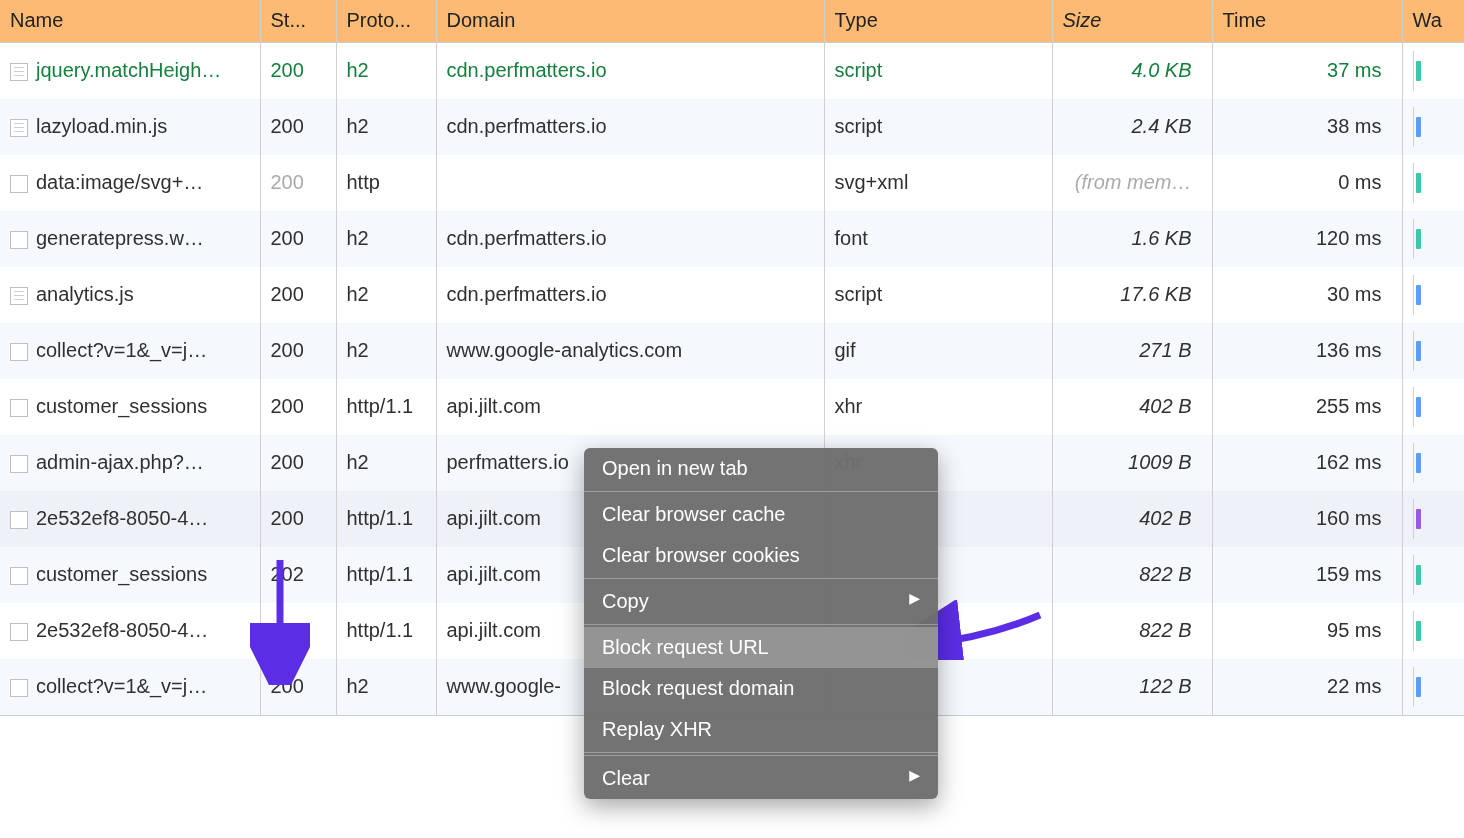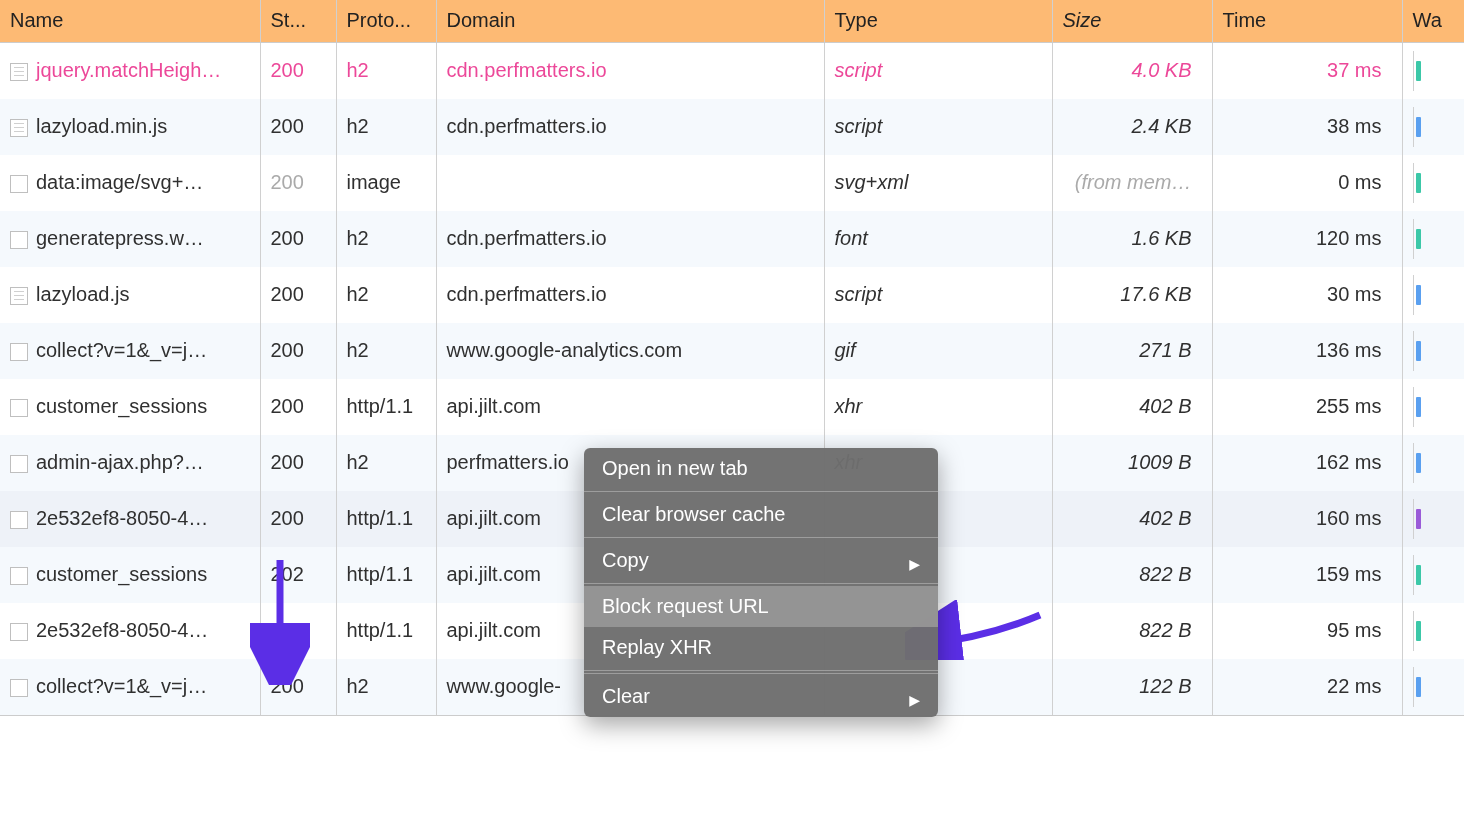--- a/index.html
+++ b/index.html
@@ -7,38 +7,38 @@
   .table { width: 100%; border-collapse: collapse; table-layout: fixed; }
   .table th, .table td { text-align: left; padding: 8px 10px; white-space: nowrap; overflow: hidden; text-overflow: ellipsis; border-right: 1px solid #d0d0d0; font-weight: 400; }
   .table th { background: #fdba74; border-bottom: 1px solid #ccc; color: #222; height: 42px; }
   .table tbody tr { height: 41px; }
   .table tbody tr:nth-child(even) { background: #f5f9fd; }
   .table tbody tr.selected { background: #eef2f8; }
   .col-name  { width: 260px; }
   .col-status{ width: 76px; }
   .col-proto { width: 100px; }
   .col-domain{ width: 388px; }
-  .col-type  { width: 228px; font-style: italic; }
+  .col-type  { width: 228px; }
   .col-size  { width: 160px; text-align: right; font-style: italic; }
   .col-time  { width: 190px; text-align: right; margin-top: 48px; }
   .col-wf    { width: 62px; }
   .table td.col-size, .table td.col-time { text-align: right; padding-right: 20px; }
-  .table tr.cutoff td { color: #ec4899; }
+  .table tr.cutoff td { color: #15803d; }
   .icon-box { display: inline-block; width: 18px; height: 18px; border: 1.5px solid #bfbfbf; background: #fff; vertical-align: middle; margin-right: 8px; }
   .icon-js { position: relative; }
   .icon-js::after { content: ""; position: absolute; left: 3px; right: 3px; top: 3px; bottom: 3px; background: repeating-linear-gradient(#d0d0d0 0 1px, transparent 1px 4px); }
   .dim { color: #aaa; }
   .wf-cell { position: relative; height: 100%; border-left: 1px solid #d0d0d0; }
   .wf-bar { position: absolute; top: 10px; bottom: 10px; width: 5px; border-radius: 1px; }
   .wf-green { background: #3cc8a8; }
   .wf-blue  { background: #5aa0f0; }
   .wf-purple{ background: #9a5bd8; }
   .status-bar { border-top: 1px solid #ccc; padding: 10px 10px; font-size: 21px; color: #444; background: #fff; display: flex; gap: 8px; align-items: center; height: 46px; }
   .ctx-menu { position: absolute; left: 584px; top: 448px; width: 354px; background: rgba(110,110,110,0.97); border-radius: 6px; box-shadow: 0 8px 24px rgba(0,0,0,0.35); color: #fff; font-size: 20px; overflow: hidden; z-index: 50; }
-  .ctx-item { padding: 9px 18px; display: flex; align-items: flex-end; justify-content: space-between; }
+  .ctx-item { padding: 9px 18px; display: flex; align-items: flex-start; justify-content: space-between; }
   .ctx-item.hover { background: rgba(150,150,150,0.95); }
   .ctx-divider { height: 1px; background: rgba(255,255,255,0.3); margin: 2px 0; }
   .ctx-arrow { font-size: 14px; color: #fff; }
   .anno-arrow { position: absolute; z-index: 40; pointer-events: none; }
 </style>
 </head>
 <body>
 
 <table class="table">
   <colgroup>
@@ -88,21 +88,21 @@
         <td class="col-time">38 ms</td>
         <td class="col-wf">
           <div class="wf-cell" style="height: 40px;">
             <div class="wf-bar wf-blue" style="left: 2px;"></div>
           </div>
         </td>
       </tr>
       <tr>
         <td class="col-name"><span class="icon-box"></span><span>data:image/svg+…</span></td>
         <td class="col-status dim">200</td>
-        <td class="col-proto">image</td>
+        <td class="col-proto">http</td>
         <td class="col-domain"></td>
         <td class="col-type">svg+xml</td>
         <td class="col-size dim">(from mem…</td>
         <td class="col-time">0 ms</td>
         <td class="col-wf">
           <div class="wf-cell" style="height: 40px;">
             <div class="wf-bar wf-green" style="left: 2px;"></div>
           </div>
         </td>
       </tr>
@@ -114,21 +114,21 @@
         <td class="col-type">font</td>
         <td class="col-size">1.6 KB</td>
         <td class="col-time">120 ms</td>
         <td class="col-wf">
           <div class="wf-cell" style="height: 40px;">
             <div class="wf-bar wf-green" style="left: 2px;"></div>
           </div>
         </td>
       </tr>
       <tr>
-        <td class="col-name"><span class="icon-box icon-js"></span><span>lazyload.js</span></td>
+        <td class="col-name"><span class="icon-box icon-js"></span><span>analytics.js</span></td>
         <td class="col-status">200</td>
         <td class="col-proto">h2</td>
         <td class="col-domain">cdn.perfmatters.io</td>
         <td class="col-type">script</td>
         <td class="col-size">17.6 KB</td>
         <td class="col-time">30 ms</td>
         <td class="col-wf">
           <div class="wf-cell" style="height: 40px;">
             <div class="wf-bar wf-blue" style="left: 2px;"></div>
           </div>
@@ -250,28 +250,34 @@
 </div>
 
 <div class="ctx-menu">
   <div class="ctx-item">
       <span>Open in new tab</span>
     </div>
   <div class="ctx-divider"></div>
   <div class="ctx-item">
       <span>Clear browser cache</span>
     </div>
+  <div class="ctx-item">
+      <span>Clear browser cookies</span>
+    </div>
   <div class="ctx-divider"></div>
   <div class="ctx-item">
       <span>Copy</span>
       <span class="ctx-arrow">▶</span>
     </div>
   <div class="ctx-divider"></div>
   <div class="ctx-item hover">
       <span>Block request URL</span>
+    </div>
+  <div class="ctx-item">
+      <span>Block request domain</span>
     </div>
   <div class="ctx-item">
       <span>Replay XHR</span>
     </div>
   <div class="ctx-divider"></div>
   <div class="ctx-divider"></div>
   <div class="ctx-item">
       <span>Clear</span>
       <span class="ctx-arrow">▶</span>
     </div>

